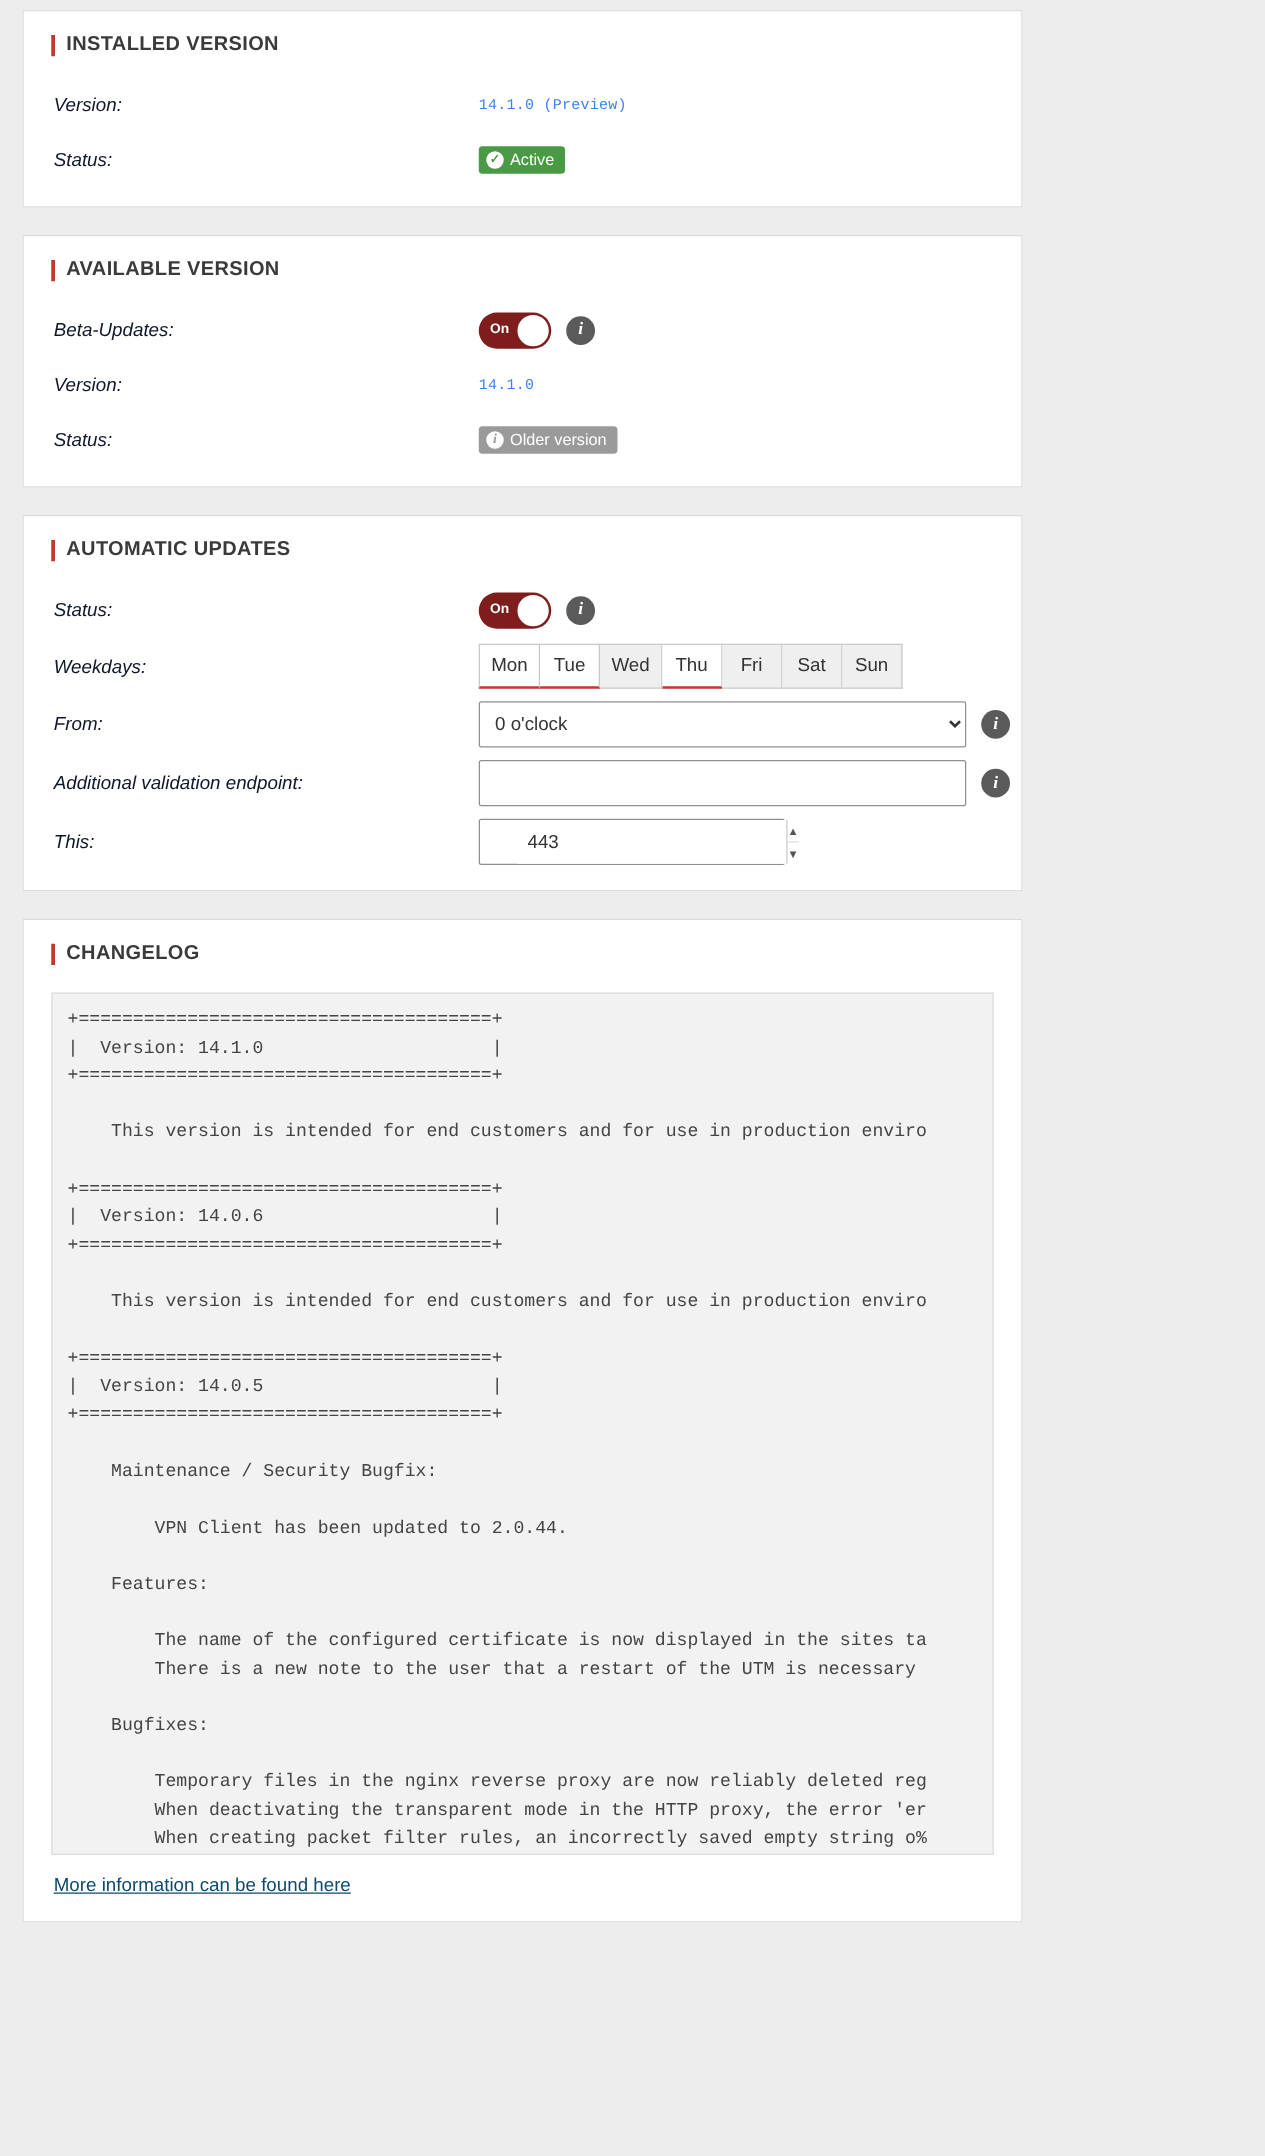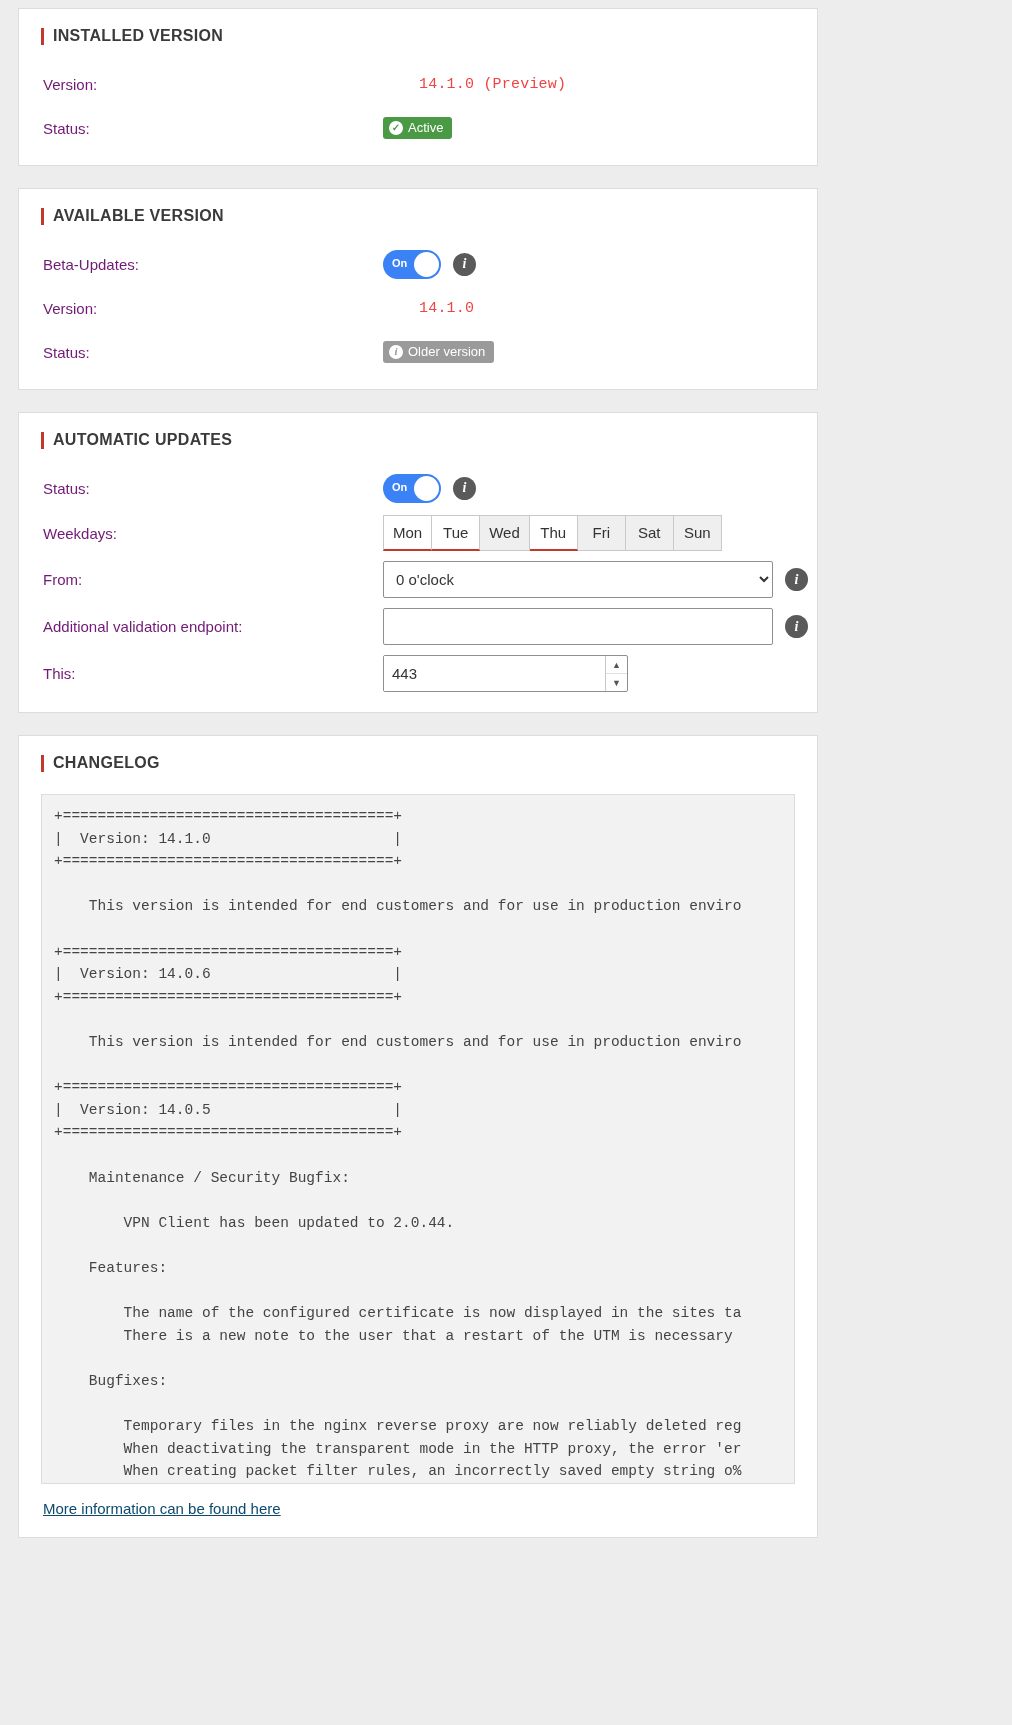--- a/index.html
+++ b/index.html
@@ -45,30 +45,30 @@
     display: flex;
     align-items: center;
     min-height: 34px;
     margin-bottom: 10px;
   }
   .row:last-child { margin-bottom: 0; }
   .label {
     width: 342px;
     flex: 0 0 342px;
     font-size: 15px;
-    color: #701a75;
+    color: #0f172a;
     padding-left: 2px;
+    font-style: italic;
   }
   .field { display: flex; align-items: center; }
   .mono {
     font-family: "Liberation Mono", monospace;
-    font-size: 15px;
-    color: #ef4444;
+    font-size: 12px;
+    color: #3b82f6;
     letter-spacing: 0.2px;
-    margin-left: 36px;
   }
   
   .badge {
     display: inline-flex;
     align-items: center;
     gap: 5px;
     font-size: 13px;
     color: #ffffff;
     border-radius: 3px;
     padding: 3px 9px 3px 6px;
@@ -92,21 +92,21 @@
     color: #9a9a9a;
     font-family: "Liberation Serif", serif;
     font-style: italic;
     font-size: 11px;
   }
   
   .toggle {
     width: 58px;
     height: 29px;
     border-radius: 15px;
-    background: #3b82f6;
+    background: #7f1d1d;
     position: relative;
     display: inline-block;
     cursor: pointer;
   }
   .toggle .knob {
     position: absolute;
     top: 2px;
     right: 2px;
     width: 25px;
     height: 25px;
@@ -200,20 +200,21 @@
     align-items: stretch;
   }
   .spinner-wrap input {
     flex: 1;
     border: 0;
     outline: none;
     font-size: 15px;
     font-family: "Liberation Sans", sans-serif;
     color: #333333;
     padding: 0 8px;
+    margin-left: 30px;
   }
   .spin-btns {
     width: 22px;
     border-left: 1px solid #c9c9c9;
     display: flex;
     flex-direction: column;
   }
   .spin-btns div {
     flex: 1;
     display: flex;

